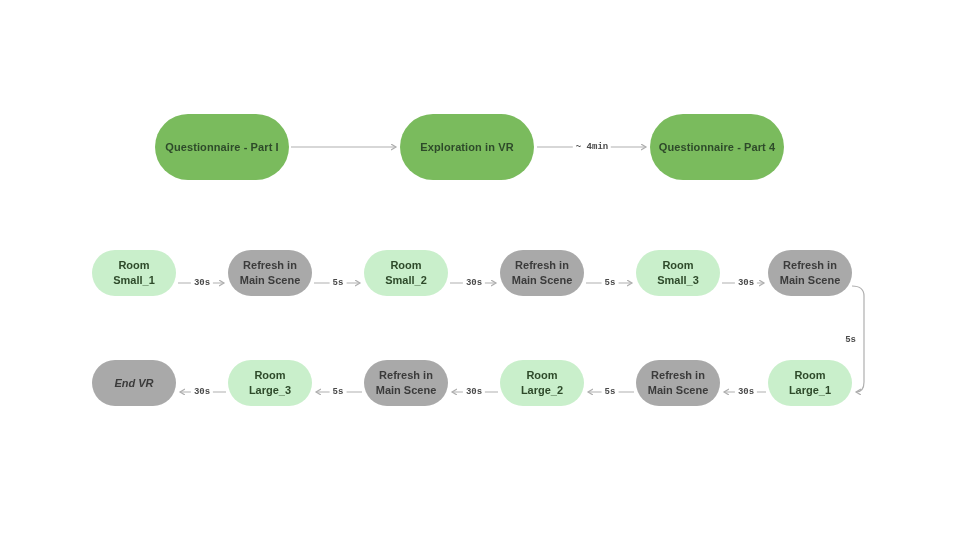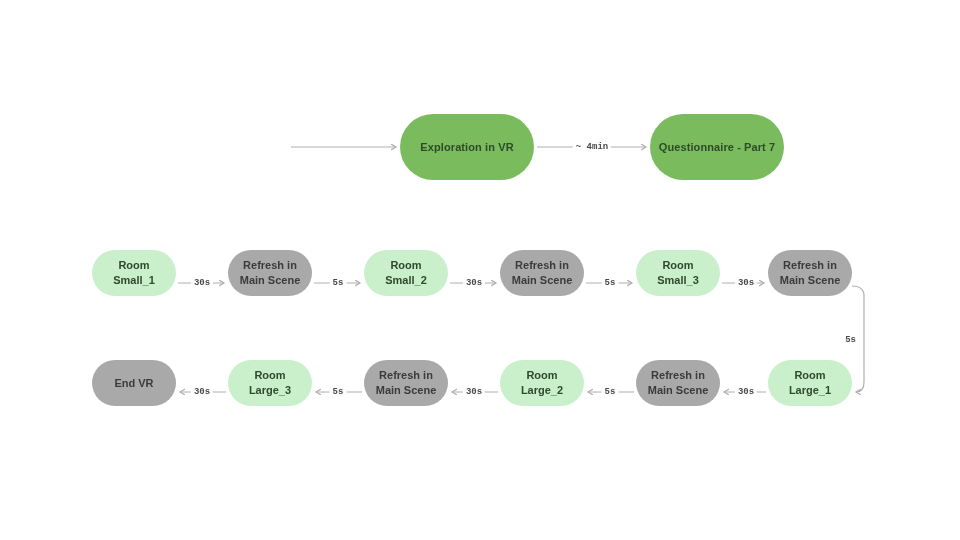--- a/index.html
+++ b/index.html
@@ -19,21 +19,21 @@
     width:134px; height:66px; border-radius:33px; top:114px;
     font-size:11px; letter-spacing:.1px;
     background:var(--green,#7ABB5D); color:var(--dark-green-text,#2E4A2A);
   }
   .node.sq {
     width:84px; height:46px; border-radius:26px;
     font-size:11px; line-height:1.35;
   }
   .room    { background:var(--light-green,#C9EFCB); color:var(--dark-green-text,#2E4A2A); }
   .refresh { background:var(--gray,#A9A9A9); color:var(--dark-gray-text,#3B3B3B); }
-  .endvr   { background:var(--gray,#A9A9A9); color:var(--dark-gray-text,#3B3B3B); }
+  .endvr   { background:var(--gray,#A9A9A9); color:var(--dark-gray-text,#3B3B3B);font-style:italic; }
 
   .row-mid { top:250px; }
   .row-bot { top:360px; }
   .c0{left:92px}.c1{left:228px}.c2{left:364px}.c3{left:500px}.c4{left:636px}.c5{left:768px}
   .t0{left:155px}.t1{left:400px}.t2{left:650px}
 
   .edge-label {
     position:absolute; transform:translate(-50%,-50%);
     background:#ffffff; padding:0 3px;
     font-size:9px; font-weight:600; color:#4a4a4a; line-height:1;font-family:Liberation Mono, monospace;
@@ -65,22 +65,23 @@
       <path d="M 852 286 Q 864 286 864 296 L 864 382 Q 864 392 856 392" marker-end="url(#arw)"></path>
 
       <line x1="766" y1="392" x2="724" y2="392" marker-end="url(#arw)"></line>
       <line x1="634" y1="392" x2="588" y2="392" marker-end="url(#arw)"></line>
       <line x1="498" y1="392" x2="452" y2="392" marker-end="url(#arw)"></line>
       <line x1="362" y1="392" x2="316" y2="392" marker-end="url(#arw)"></line>
       <line x1="226" y1="392" x2="180" y2="392" marker-end="url(#arw)"></line>
     </g>
   </svg>
 
+  <div class="node top t0">Questionnaire - Part I</div>
   <div class="node top t1">Exploration in VR</div>
-  <div class="node top t2">Questionnaire - Part 7</div>
+  <div class="node top t2">Questionnaire - Part 4</div>
 
   <div class="edge-label" style="left:592px; top:147px;">~ 4min</div>
 
   <div class="node sq room    row-mid c0">Room
 Small_1</div>
   <div class="node sq refresh row-mid c1">Refresh in
 Main Scene</div>
   <div class="node sq room    row-mid c2">Room
 Small_2</div>
   <div class="node sq refresh row-mid c3">Refresh in

